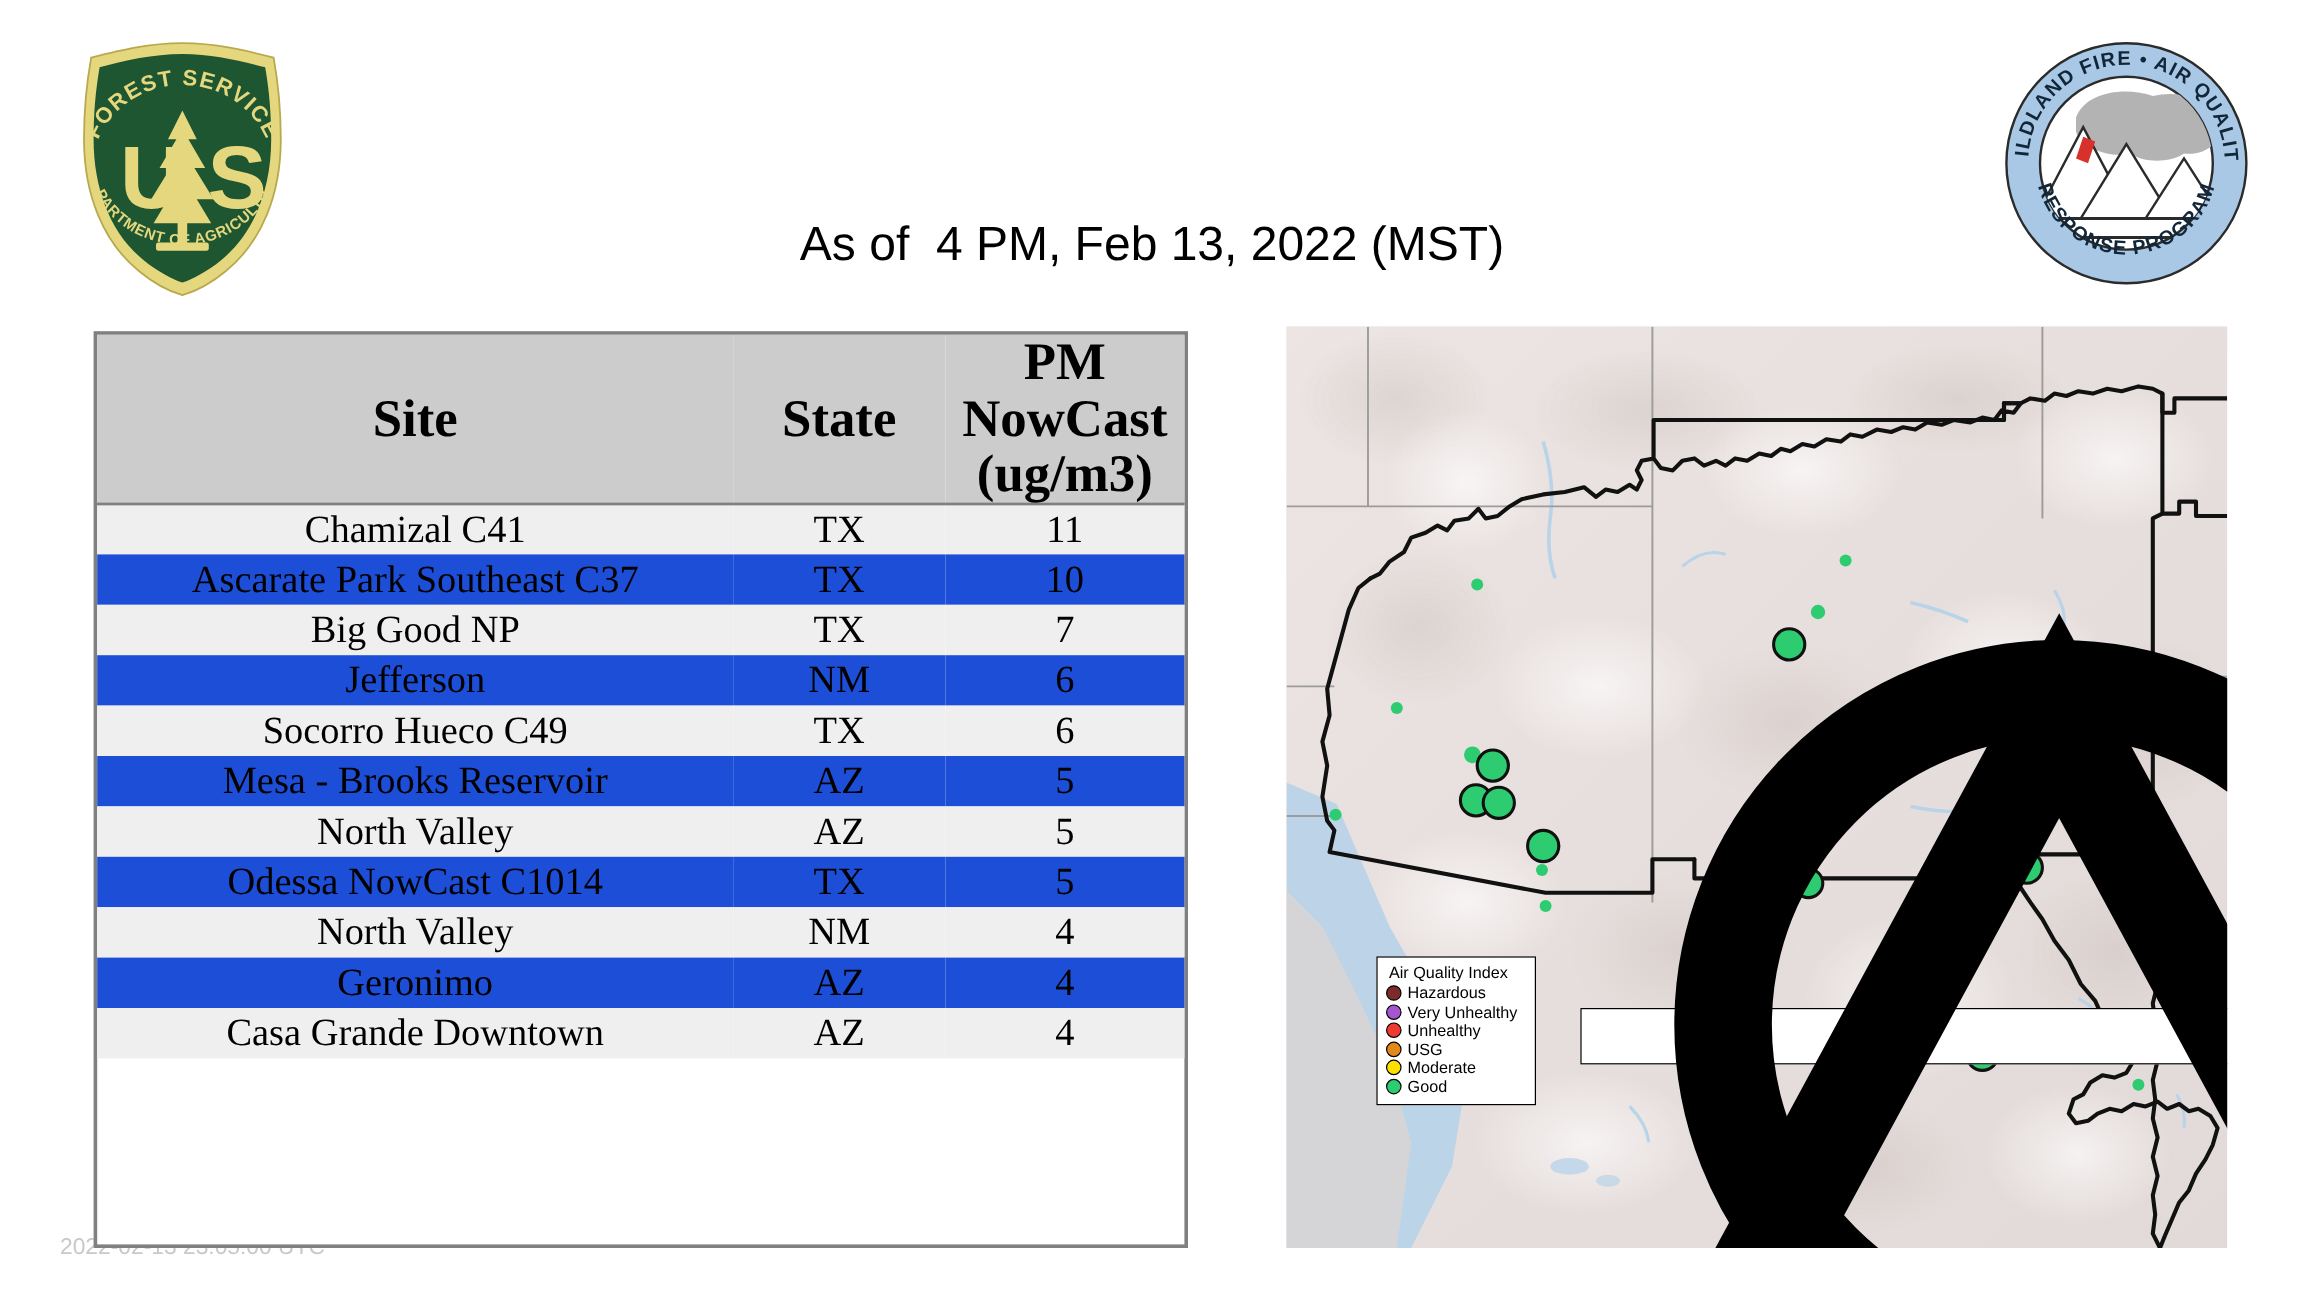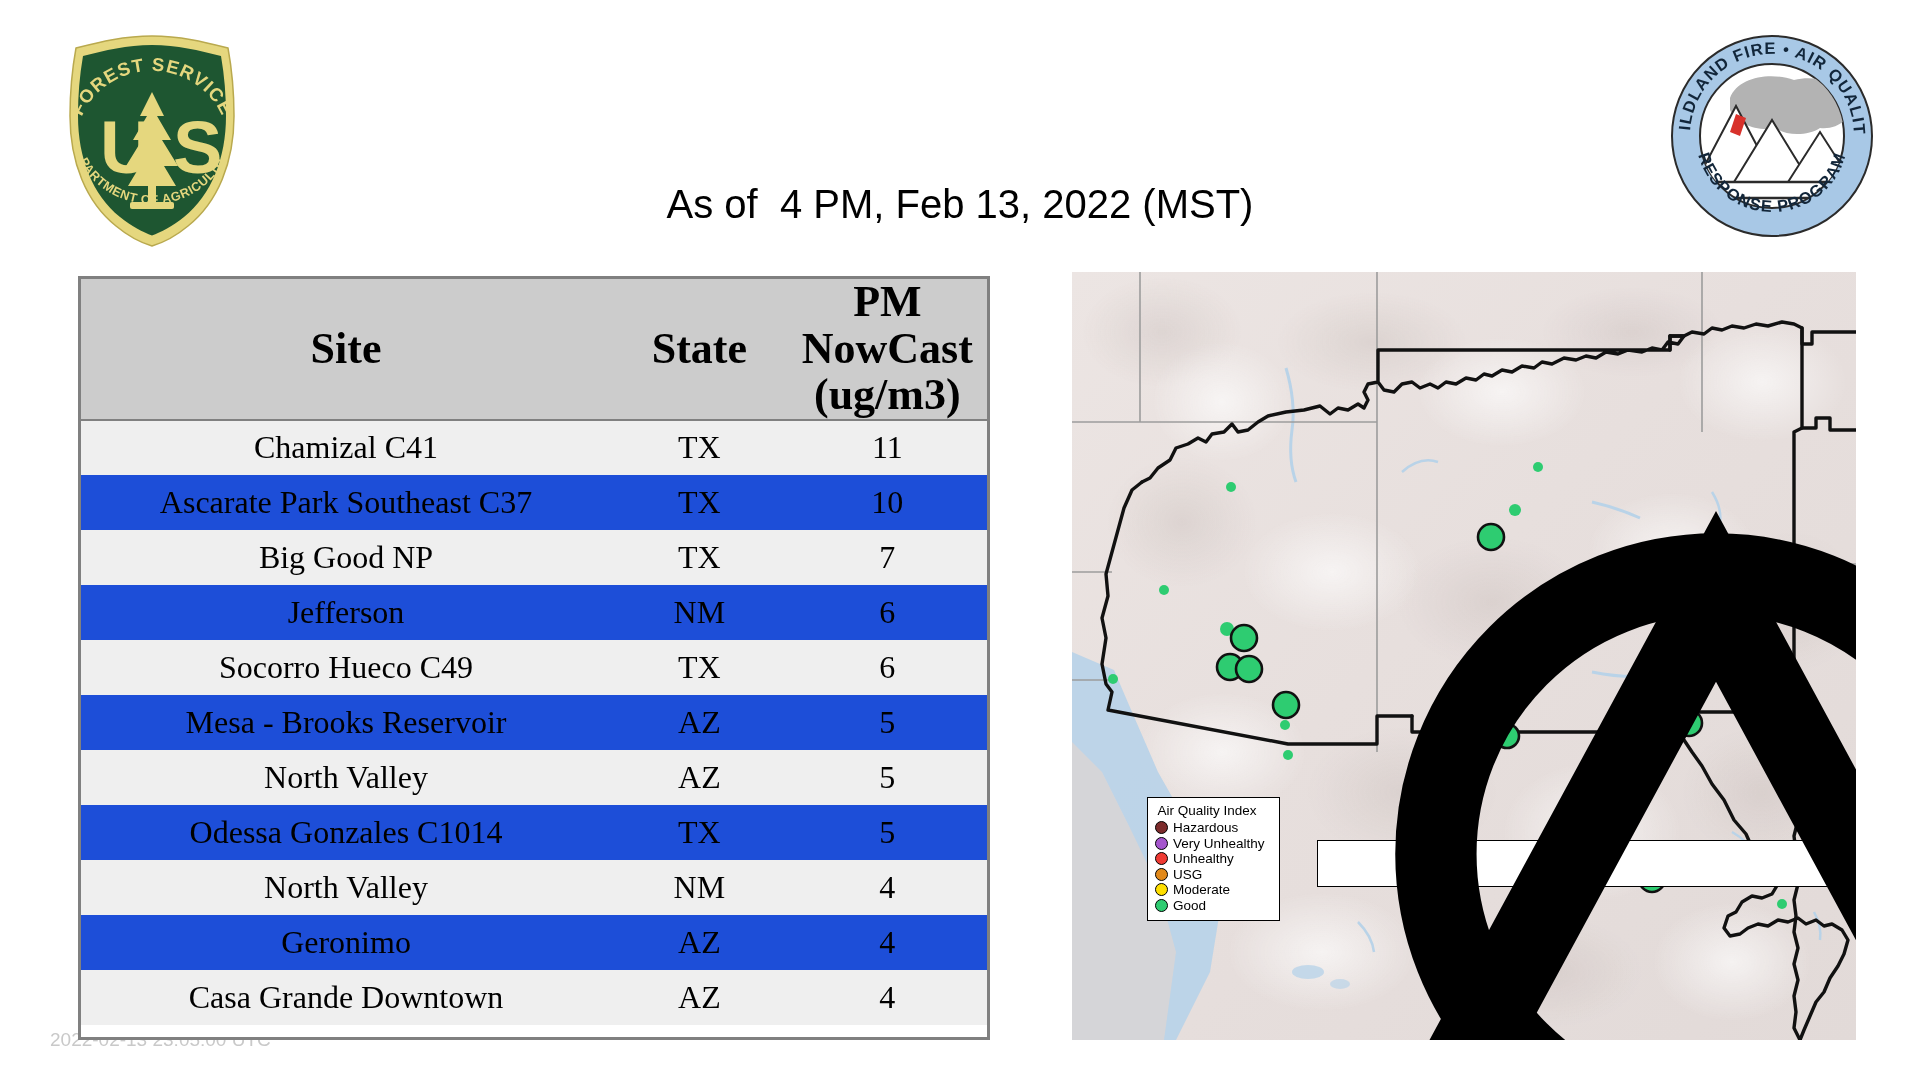--- a/index.html
+++ b/index.html
@@ -43,21 +43,21 @@
     border: none; padding: 0;
   }
   table.data thead th {
     background: #cccccc;
     font-weight: bold; font-size: 44px;
     height: 124px; line-height: 1.06;
     border-bottom: 2px solid #808080;
   }
   table.data tbody td {
     font-size: 32px; font-weight: normal;
-    height: 55px; line-height: 1.1;
+    height: 42px; line-height: 1.1;
   }
   table.data tbody tr.odd td { background: #efefef; }
   table.data tbody tr.even td { background: #1d4ed8; }
   .col-site  { width: 58.5%; }
   .col-state { width: 19.5%; }
   .col-val   { width: 22.0%; }
 
   
   .footer-stamp {
     position: absolute; left: 50px; top: 1029px;
@@ -244,21 +244,21 @@
             <td>Mesa - Brooks Reservoir</td>
             <td>AZ</td>
             <td>5</td>
           </tr>
           <tr class="odd">
             <td>North Valley</td>
             <td>AZ</td>
             <td>5</td>
           </tr>
           <tr class="even">
-            <td>Odessa Gonzales C1014</td>
+            <td>Odessa NowCast C1014</td>
             <td>TX</td>
             <td>5</td>
           </tr>
           <tr class="odd">
             <td>North Valley</td>
             <td>NM</td>
             <td>4</td>
           </tr>
           <tr class="even">
             <td>Geronimo</td>

